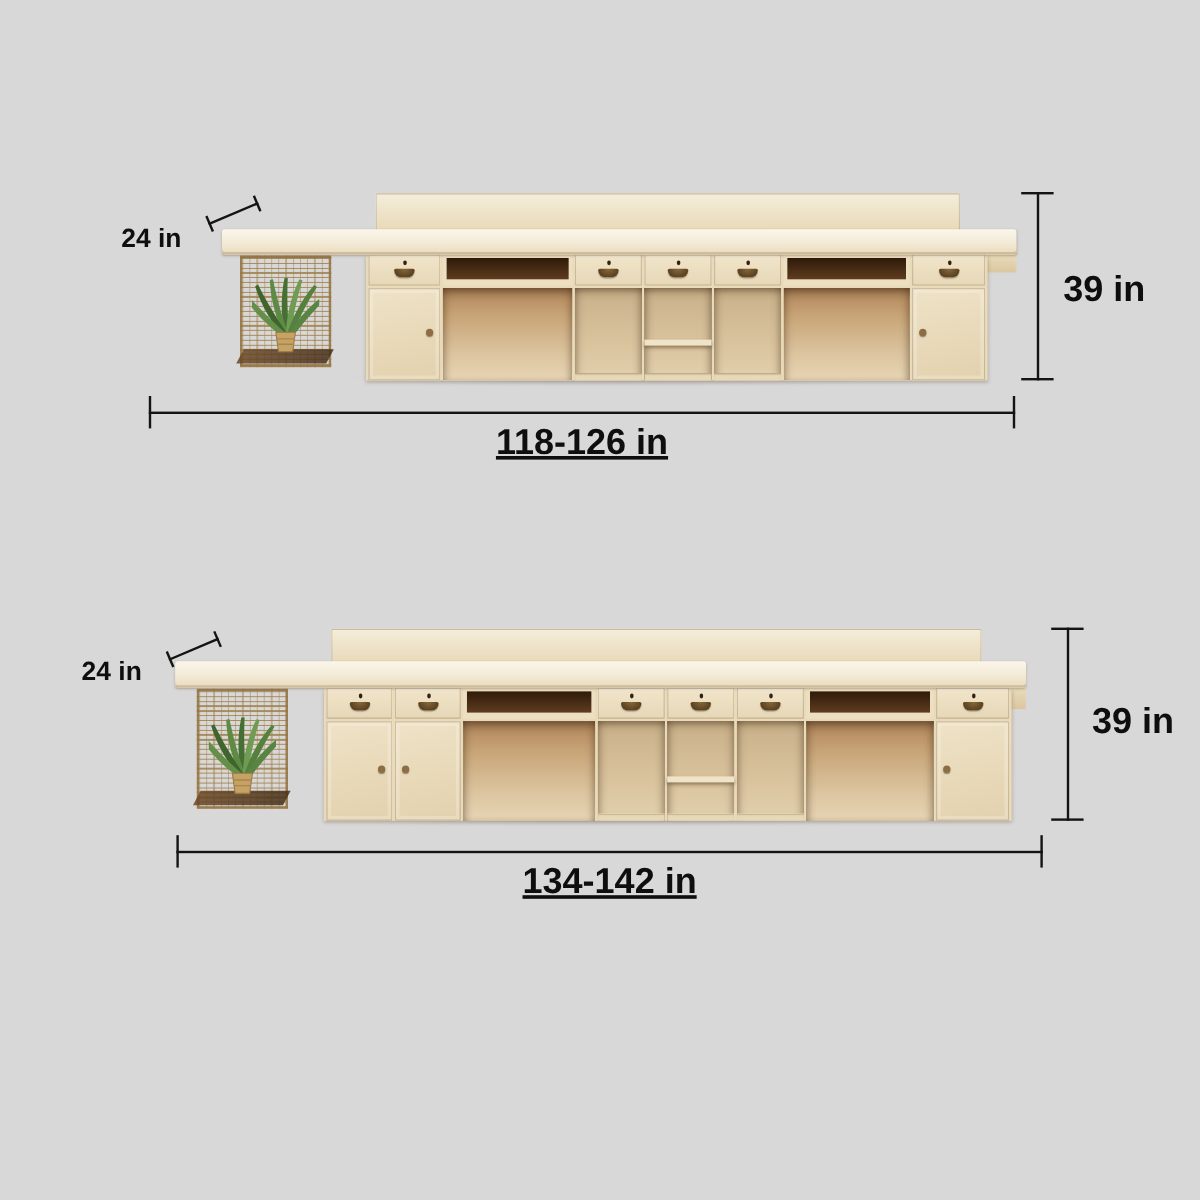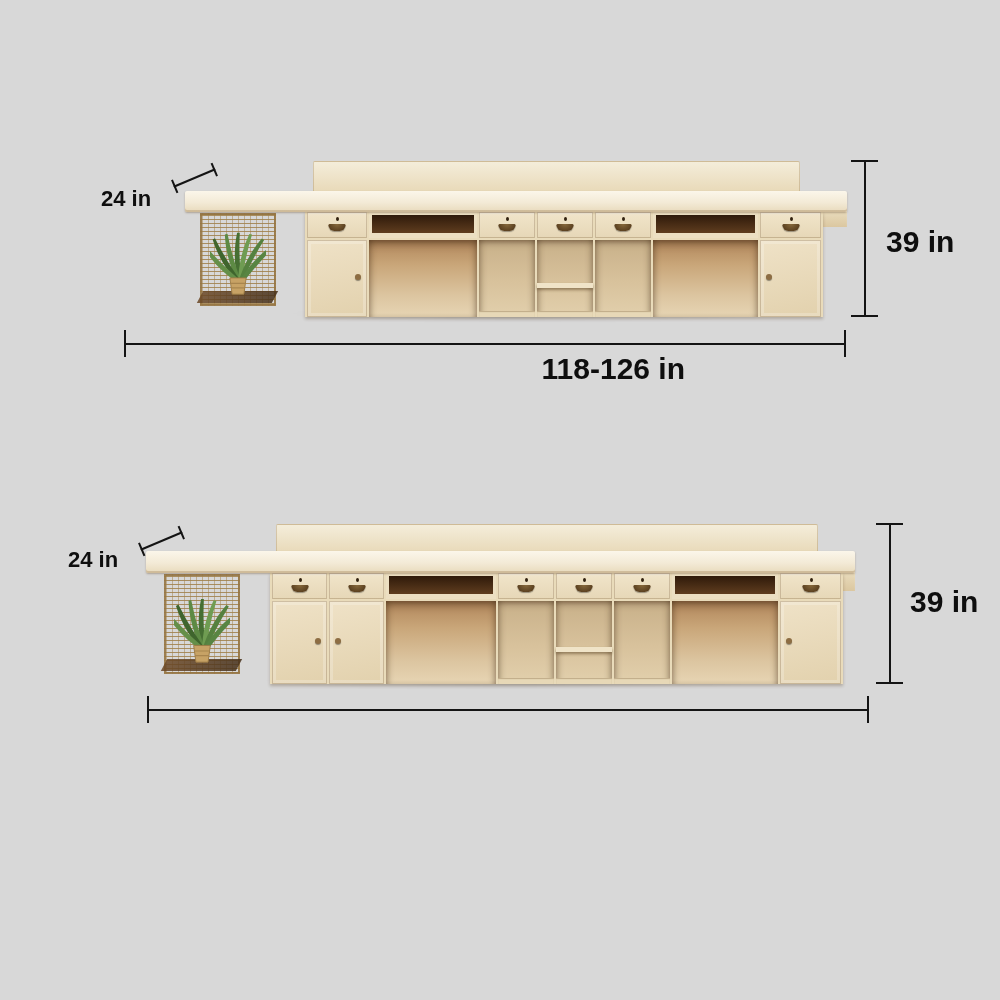--- a/index.html
+++ b/index.html
@@ -66,21 +66,21 @@
   .dim-v{position:absolute;width:2px;background:var(--ink);z-index:5;}
   .dim-v i{position:absolute;height:2px;width:27px;left:-13px;background:var(--ink);}
   .dim-v i.t{top:0;} .dim-v i.b{bottom:0;}
   .dim-d{position:absolute;height:2px;background:var(--ink);transform-origin:50% 50%;z-index:5;}
   .dim-d i{position:absolute;width:2px;height:14px;top:-6px;background:var(--ink);}
   .dim-d i.l{left:0;} .dim-d i.r{right:0;}
   .dlabel{position:absolute;color:#0e0e0e;font-weight:bold;white-space:nowrap;z-index:5;
       letter-spacing:0;}
   .f26{font-size:22px;line-height:1.05;}
   .f30{font-size:30px;line-height:1.05;}
-  .centered{text-align:right;}
+  .centered{text-align:center;text-decoration:underline;}
 </style>
 </head>
 <body>
 
 <div class="stage">
 
   <div class="fig">
     <div class="gshadow" style="left:195px;top:313px;width:650px;height:10px"></div>
 
     <div class="backsplash" style="left:313px;top:161px;width:487px;height:31px"></div>
@@ -285,15 +285,16 @@
     <div class="dim-v" style="left:889px;top:523px;height:161px">
         <i class="t"></i>
         <i class="b"></i>
       </div>
     <div class="dlabel f30" style="left:910px;top:586px">39 in</div>
 
     <div class="dim-h" style="left:147px;top:709px;width:722px">
         <i class="l"></i>
         <i class="r"></i>
       </div>
+    <div class="dlabel f30 centered" style="left:308px;top:719px;width:400px">134-142 in</div>
   </div>
 
 </div>
 
 </body></html>

